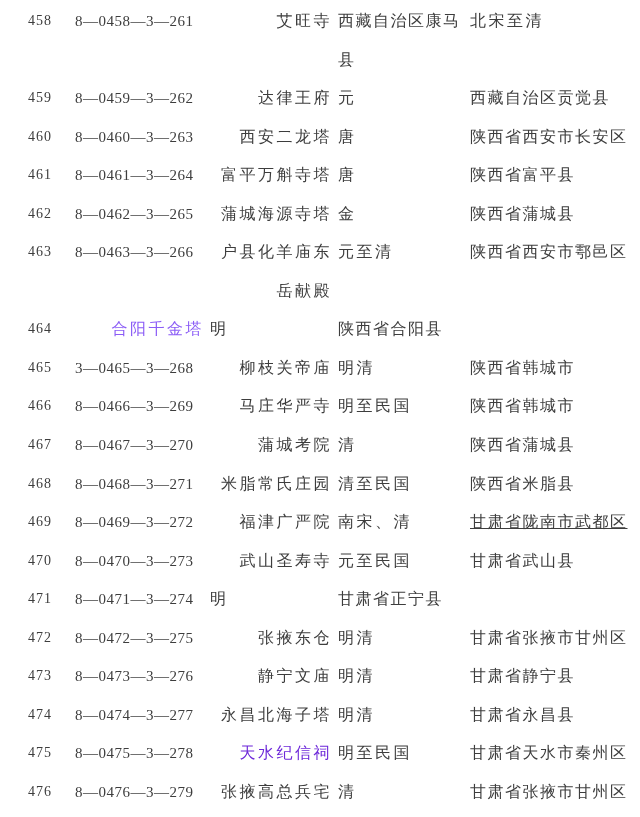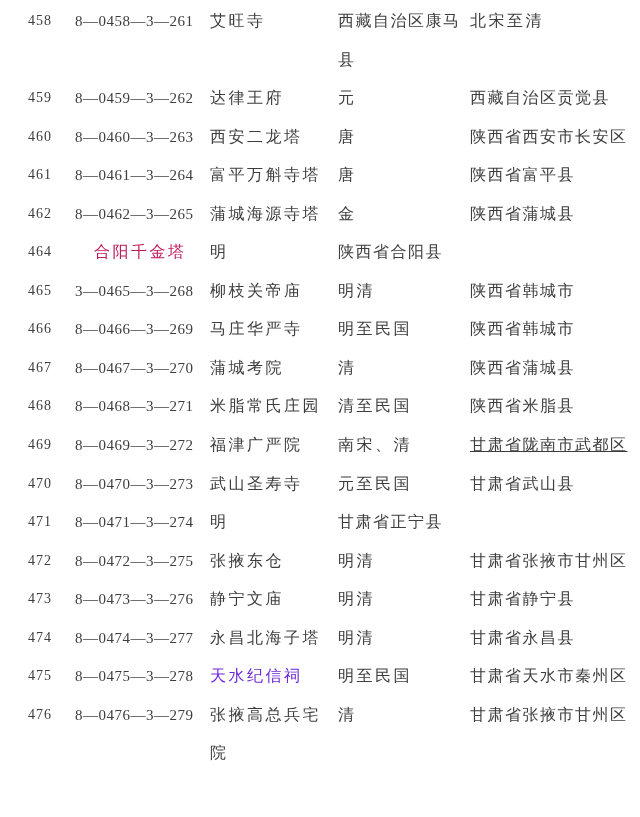--- a/index.html
+++ b/index.html
@@ -40,20 +40,21 @@
     font-size: 14px;
     letter-spacing: 1px;
   }
   .cell.code {
     font-size: 15px;
     letter-spacing: 0.5px;
     white-space: nowrap;
   }
   .cell.name {
     padding-right: 6px;
+    text-align: right;
   }
   .cell.loc {
     letter-spacing: 1.5px;
   }
 </style>
 </head>
 <body style="background: rgb(255, 255, 255);">
 
 <div class="page">
   <div class="table">
@@ -90,24 +91,31 @@
   </div>
 
   <div class="row">
     <div class="cell num" style="color: rgb(61, 61, 61);">462</div>
     <div class="cell code" style="color: rgb(61, 61, 61);">8—0462—3—265</div>
     <div class="cell name" style="color: rgb(61, 61, 61);">蒲城海源寺塔</div>
     <div class="cell era" style="color: rgb(61, 61, 61);">金</div>
     <div class="cell loc" style="color: rgb(61, 61, 61);">陕西省蒲城县</div>
   </div>
 
+  <div class="row">
+    <div class="cell num" style="color: rgb(61, 61, 61);">463</div>
+    <div class="cell code" style="color: rgb(61, 61, 61);">8—0463—3—266</div>
+    <div class="cell name" style="color: rgb(61, 61, 61);">户县化羊庙东岳献殿</div>
+    <div class="cell era" style="color: rgb(61, 61, 61);">元至清</div>
+    <div class="cell loc" style="color: rgb(61, 61, 61);">陕西省西安市鄠邑区</div>
+  </div>
 
   <div class="row">
     <div class="cell num" style="color: rgb(61, 61, 61);">464</div>
-    <div class="cell name" style="color: #be185d; margin-left: 19px;">合阳千金塔</div>
+    <div class="cell name" style="color: #8b5cf6; margin-left: 19px;">合阳千金塔</div>
     <div class="cell era" style="color: rgb(61, 61, 61);">明</div>
     <div class="cell loc" style="color: rgb(61, 61, 61);">陕西省合阳县</div>
   </div>
 
   <div class="row">
     <div class="cell num" style="color: rgb(61, 61, 61);">465</div>
     <div class="cell code" style="color: rgb(61, 61, 61);">3—0465—3—268</div>
     <div class="cell name" style="color: rgb(61, 61, 61);">柳枝关帝庙</div>
     <div class="cell era" style="color: rgb(61, 61, 61);">明清</div>
     <div class="cell loc" style="color: rgb(61, 61, 61);">陕西省韩城市</div>

